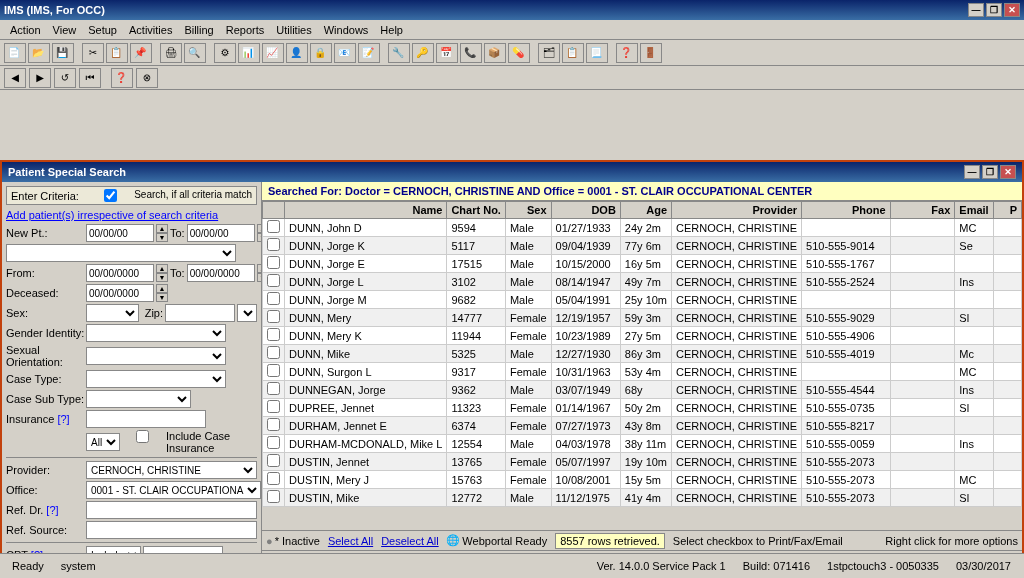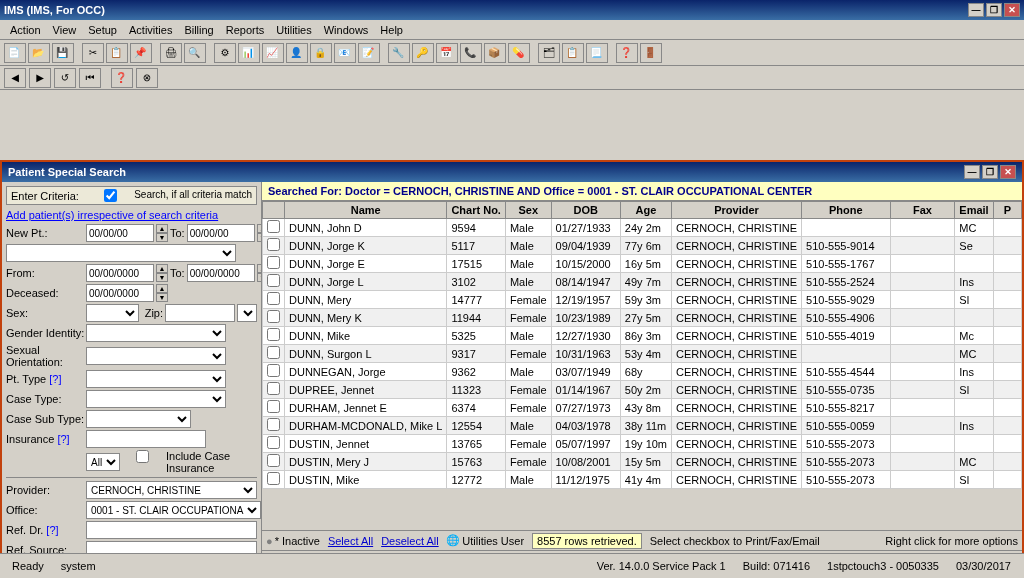--- a/index.html
+++ b/index.html
@@ -44,21 +44,21 @@
     .spin-arrow { width: 12px; height: 9px; background: #d4d0c8; border: 1px solid #888; display: flex; align-items: center; justify-content: center; font-size: 7px; cursor: pointer; line-height: 1; }
     .full-input { width: 220px; height: 18px; border: 1px solid #888; background: white; font-size: 10px; padding: 0 2px; }
     .divider { border-top: 1px solid #888; margin: 3px 0; }
     .help-link { color: blue; cursor: pointer; }
 
     
     .right-panel { flex: 1; display: flex; flex-direction: column; overflow: hidden; }
     .search-for-bar { background: #ffffc0; padding: 3px 6px; border-bottom: 1px solid #888; font-size: 11px; color: #00008b; font-weight: bold; }
     .results-table-wrapper { flex: 1; overflow: auto; }
     .results-table { width: 100%; border-collapse: collapse; font-size: 11px; }
-    .results-table th { background: #d4d0c8; border: 1px solid #888; padding: 2px 4px; text-align: center; font-weight: bold; position: sticky; top: 0; z-index: 1; white-space: nowrap; }
+    .results-table th { background: #d4d0c8; border: 1px solid #888; padding: 2px 4px; text-align: right; font-weight: bold; position: sticky; top: 0; z-index: 1; white-space: nowrap; }
     .results-table td { border: 1px solid #ccc; padding: 1px 4px; white-space: nowrap; background: white; }
     .results-table tr:nth-child(even) td { background: #f0f0f0; }
     .col-check { width: 18px; }
     .col-name { width: 140px; }
     .col-chart { width: 55px; }
     .col-sex { width: 40px; }
     .col-dob { width: 70px; }
     .col-age { width: 45px; }
     .col-provider { width: 130px; }
     .col-phone { width: 90px; }
@@ -256,24 +256,20 @@
         <div class="form-row">
           <span class="form-label">Gender Identity:</span>
           <select class="small-select" style="width:140px;"><option></option></select>
         </div>
 
         <div class="form-row">
           <span class="form-label">Sexual Orientation:</span>
           <select class="small-select" style="width:140px;"><option></option></select>
         </div>
 
-        <div class="form-row">
-          <span class="form-label">Pt. Type <span class="help-link">[?]</span></span>
-          <select class="small-select" style="width:140px;"><option></option></select>
-        </div>
 
         <div class="form-row">
           <span class="form-label">Case Type:</span>
           <select class="small-select" style="width:140px;"><option></option></select>
         </div>
 
         <div class="form-row">
           <span class="form-label">Case Sub Type:</span>
           <select class="small-select" style="width:105px;"><option></option></select>
         </div>
@@ -404,20 +400,33 @@
       <td class="col-dob">08/14/1947</td>
       <td class="col-age">49y 7m</td>
       <td class="col-provider">CERNOCH, CHRISTINE</td>
       <td class="col-phone">510-555-2524</td>
       <td class="col-fax"></td>
       <td class="col-email">Ins</td>
       <td style="width:30px;"></td>
     </tr>
                 <tr>
       <td class="col-check"><input type="checkbox" class="inline-check" style=""></td>
+      <td class="col-name">DUNN, Jorge M</td>
+      <td class="col-chart">9682</td>
+      <td class="col-sex">Male</td>
+      <td class="col-dob">05/04/1991</td>
+      <td class="col-age">25y 10m</td>
+      <td class="col-provider">CERNOCH, CHRISTINE</td>
+      <td class="col-phone"></td>
+      <td class="col-fax"></td>
+      <td class="col-email"></td>
+      <td style="width:30px;"></td>
+    </tr>
+                <tr>
+      <td class="col-check"><input type="checkbox" class="inline-check" style=""></td>
       <td class="col-name">DUNN, Mery</td>
       <td class="col-chart">14777</td>
       <td class="col-sex">Female</td>
       <td class="col-dob">12/19/1957</td>
       <td class="col-age">59y 3m</td>
       <td class="col-provider">CERNOCH, CHRISTINE</td>
       <td class="col-phone">510-555-9029</td>
       <td class="col-fax"></td>
       <td class="col-email">Sl</td>
       <td style="width:30px;"></td>
@@ -558,21 +567,21 @@
 
         <div class="dialog-status">
           <span class="status-item">
             <span style="color:gray;">●</span>
             <span>* Inactive</span>
           </span>
           <span class="status-link">Select All</span>
           <span class="status-link">Deselect All</span>
           <span class="status-item">
             <span>🌐</span>
-            <span>Utilities User</span>
+            <span>Webportal Ready</span>
           </span>
           <span class="rows-info">8557 rows retrieved.</span>
           <span>Select checkbox to Print/Fax/Email</span>
           <span style="flex:1;"></span>
           <span>Right click for more options</span>
         </div>
 
         <div class="bottom-toolbar">
           <button class="action-btn">
             <span>📤</span>

